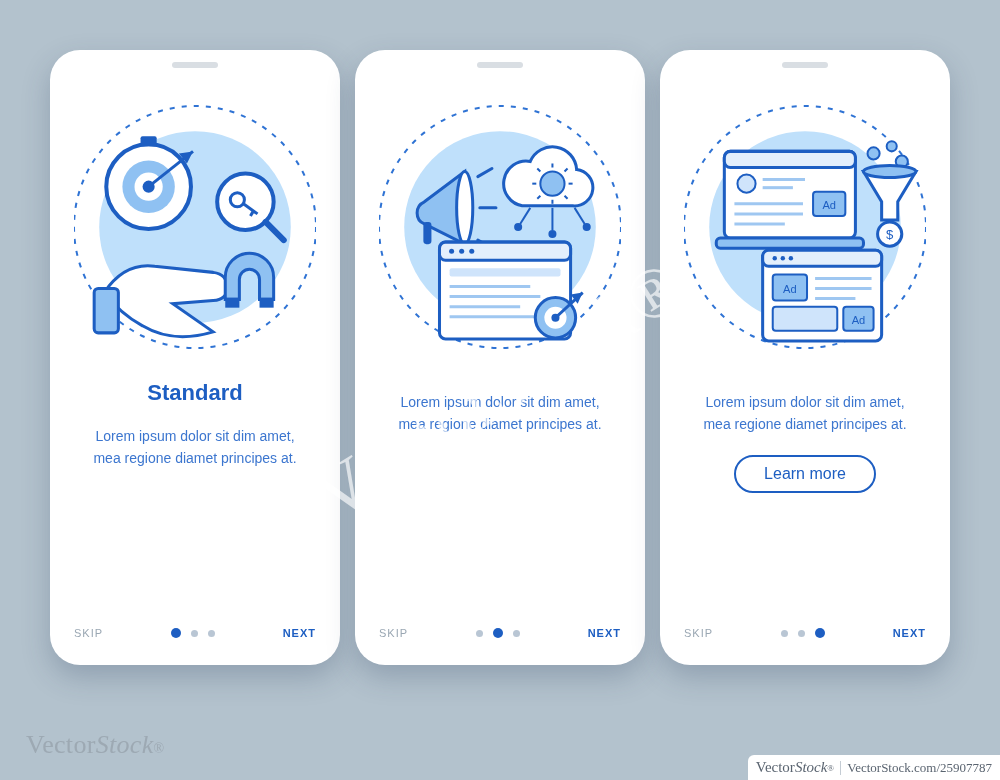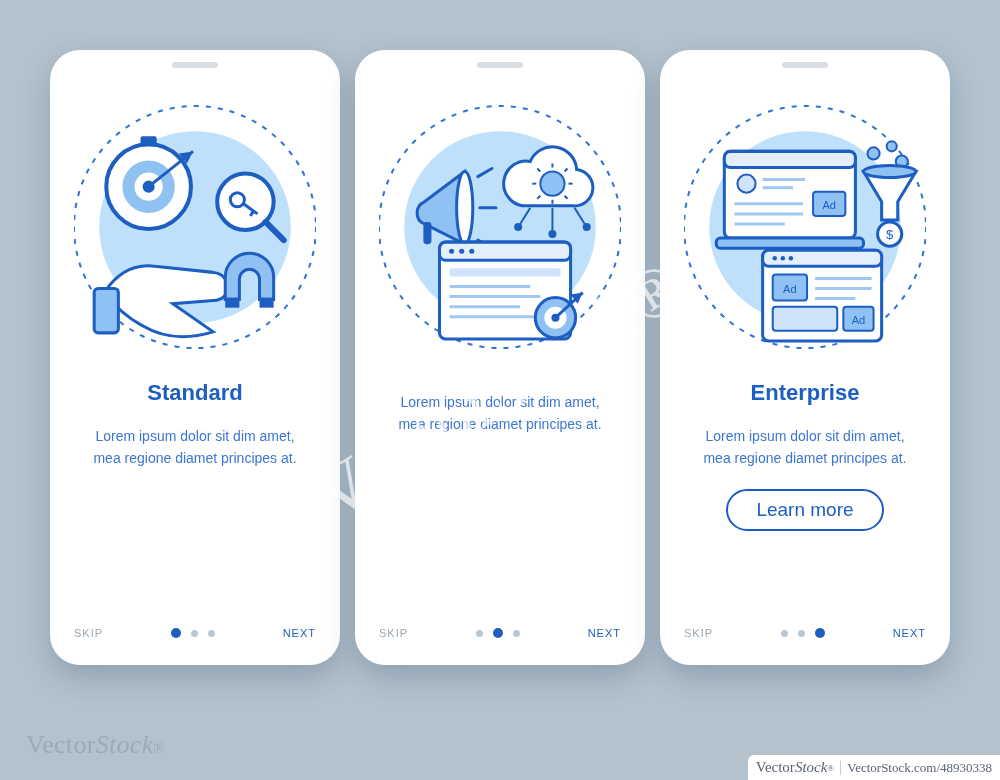--- a/index.html
+++ b/index.html
@@ -61,34 +61,34 @@
     line-height: 1.55;
     margin-top: 20px;
     padding: 0 6px;
   }
   .learn-btn {
     margin: 20px auto 0 auto;
     border: 2px solid #1d5ec2;
     color: #1d5ec2;
     border-radius: 22px;
     padding: 8px 28px;
-    font-size: 19px;
+    font-size: 16px;
     background: #fff;
     cursor: pointer;
   }
   .spacer { flex: 1; }
   .footer {
     display: flex;
     align-items: center;
     justify-content: space-between;
     font-size: 11px;
     letter-spacing: 1px;
   }
   .skip { color: #9aa7b3; cursor: pointer; }
-  .next { color: #1d5ec2; cursor: pointer; font-weight: 400; }
+  .next { color: #1d5ec2; cursor: pointer; font-weight: 700; }
   .dots { display: flex; gap: 10px; align-items: center; }
   .dot {
     width: 7px; height: 7px; border-radius: 50%;
     background: #b9c6d4;
   }
   .dot.active {
     width: 10px; height: 10px; background: #1d5ec2;
   }
 
   .wm-bl {
@@ -300,21 +300,20 @@
           <text x="105" y="200" text-anchor="middle" font-size="11" fill="#1d5ec2" font-family="Arial">Ad</text>
           <line x1="130" y1="186" x2="186" y2="186" stroke="#9fc7f1" stroke-width="3"></line>
           <line x1="130" y1="196" x2="186" y2="196" stroke="#9fc7f1" stroke-width="3"></line>
           <line x1="130" y1="206" x2="170" y2="206" stroke="#9fc7f1" stroke-width="3"></line>
           <rect x="88" y="214" width="64" height="24" rx="3" fill="#cfe4fb" stroke="#1d5ec2" stroke-width="2"></rect>
           <rect x="158" y="214" width="30" height="24" rx="3" fill="#8fc1f2" stroke="#1d5ec2" stroke-width="2"></rect>
           <text x="173" y="231" text-anchor="middle" font-size="11" fill="#1d5ec2" font-family="Arial">Ad</text>
         </g>
       </svg>
     </div>
-    <div class="title">Enterprise</div>
     <div class="desc">Lorem ipsum dolor sit dim amet, mea regione diamet principes at.</div>
     <button class="learn-btn">Learn more</button>
     <div class="spacer"></div>
     <div class="footer">
       <span class="skip">SKIP</span>
       <span class="dots">
         <span class="dot"></span>
         <span class="dot"></span>
         <span class="dot active"></span>
       </span>
@@ -332,14 +331,14 @@
   <span class="v">Vector</span><span class="s">Stock</span><span style="font-size:14px;">®</span>
 </div>
 
 <div class="wm-br">
   <span class="logo">
       <span class="v">Vector</span>
       <span class="s">Stock</span>
       <span style="font-size:9px;">®</span>
     </span>
   <span class="sep"></span>
-  <span>VectorStock.com/48930338</span>
+  <span>VectorStock.com/25907787</span>
 </div>
 
 </body></html>

